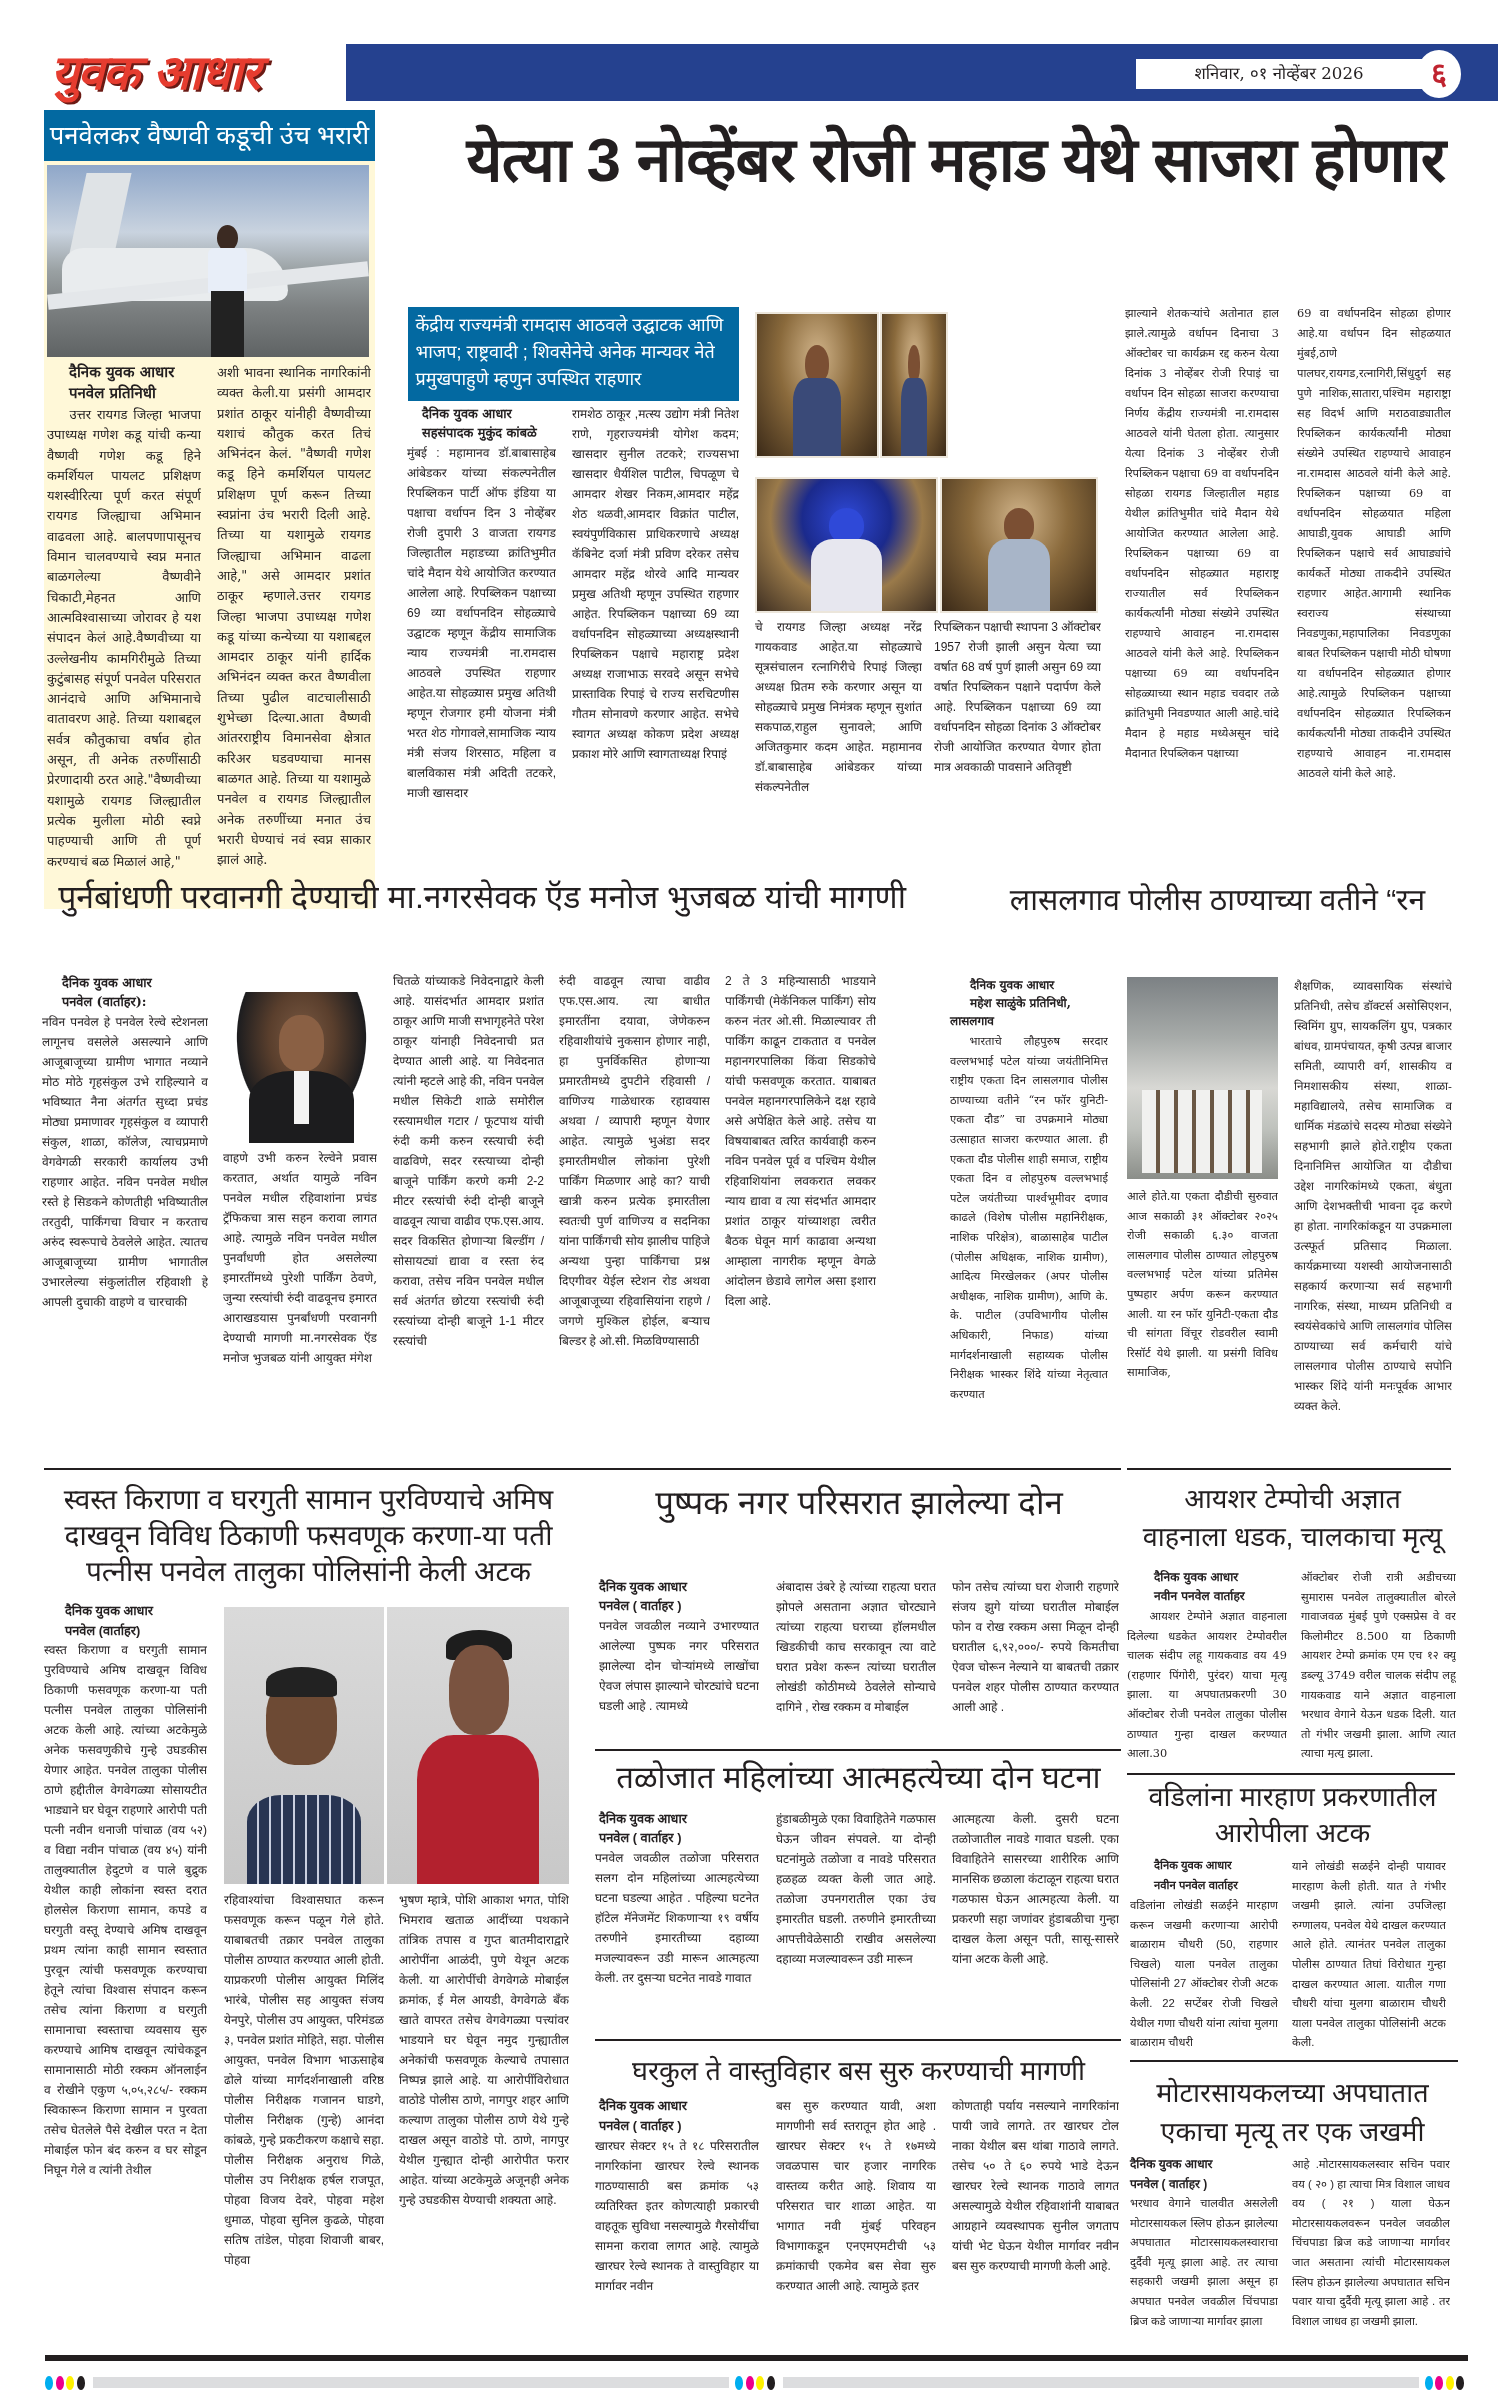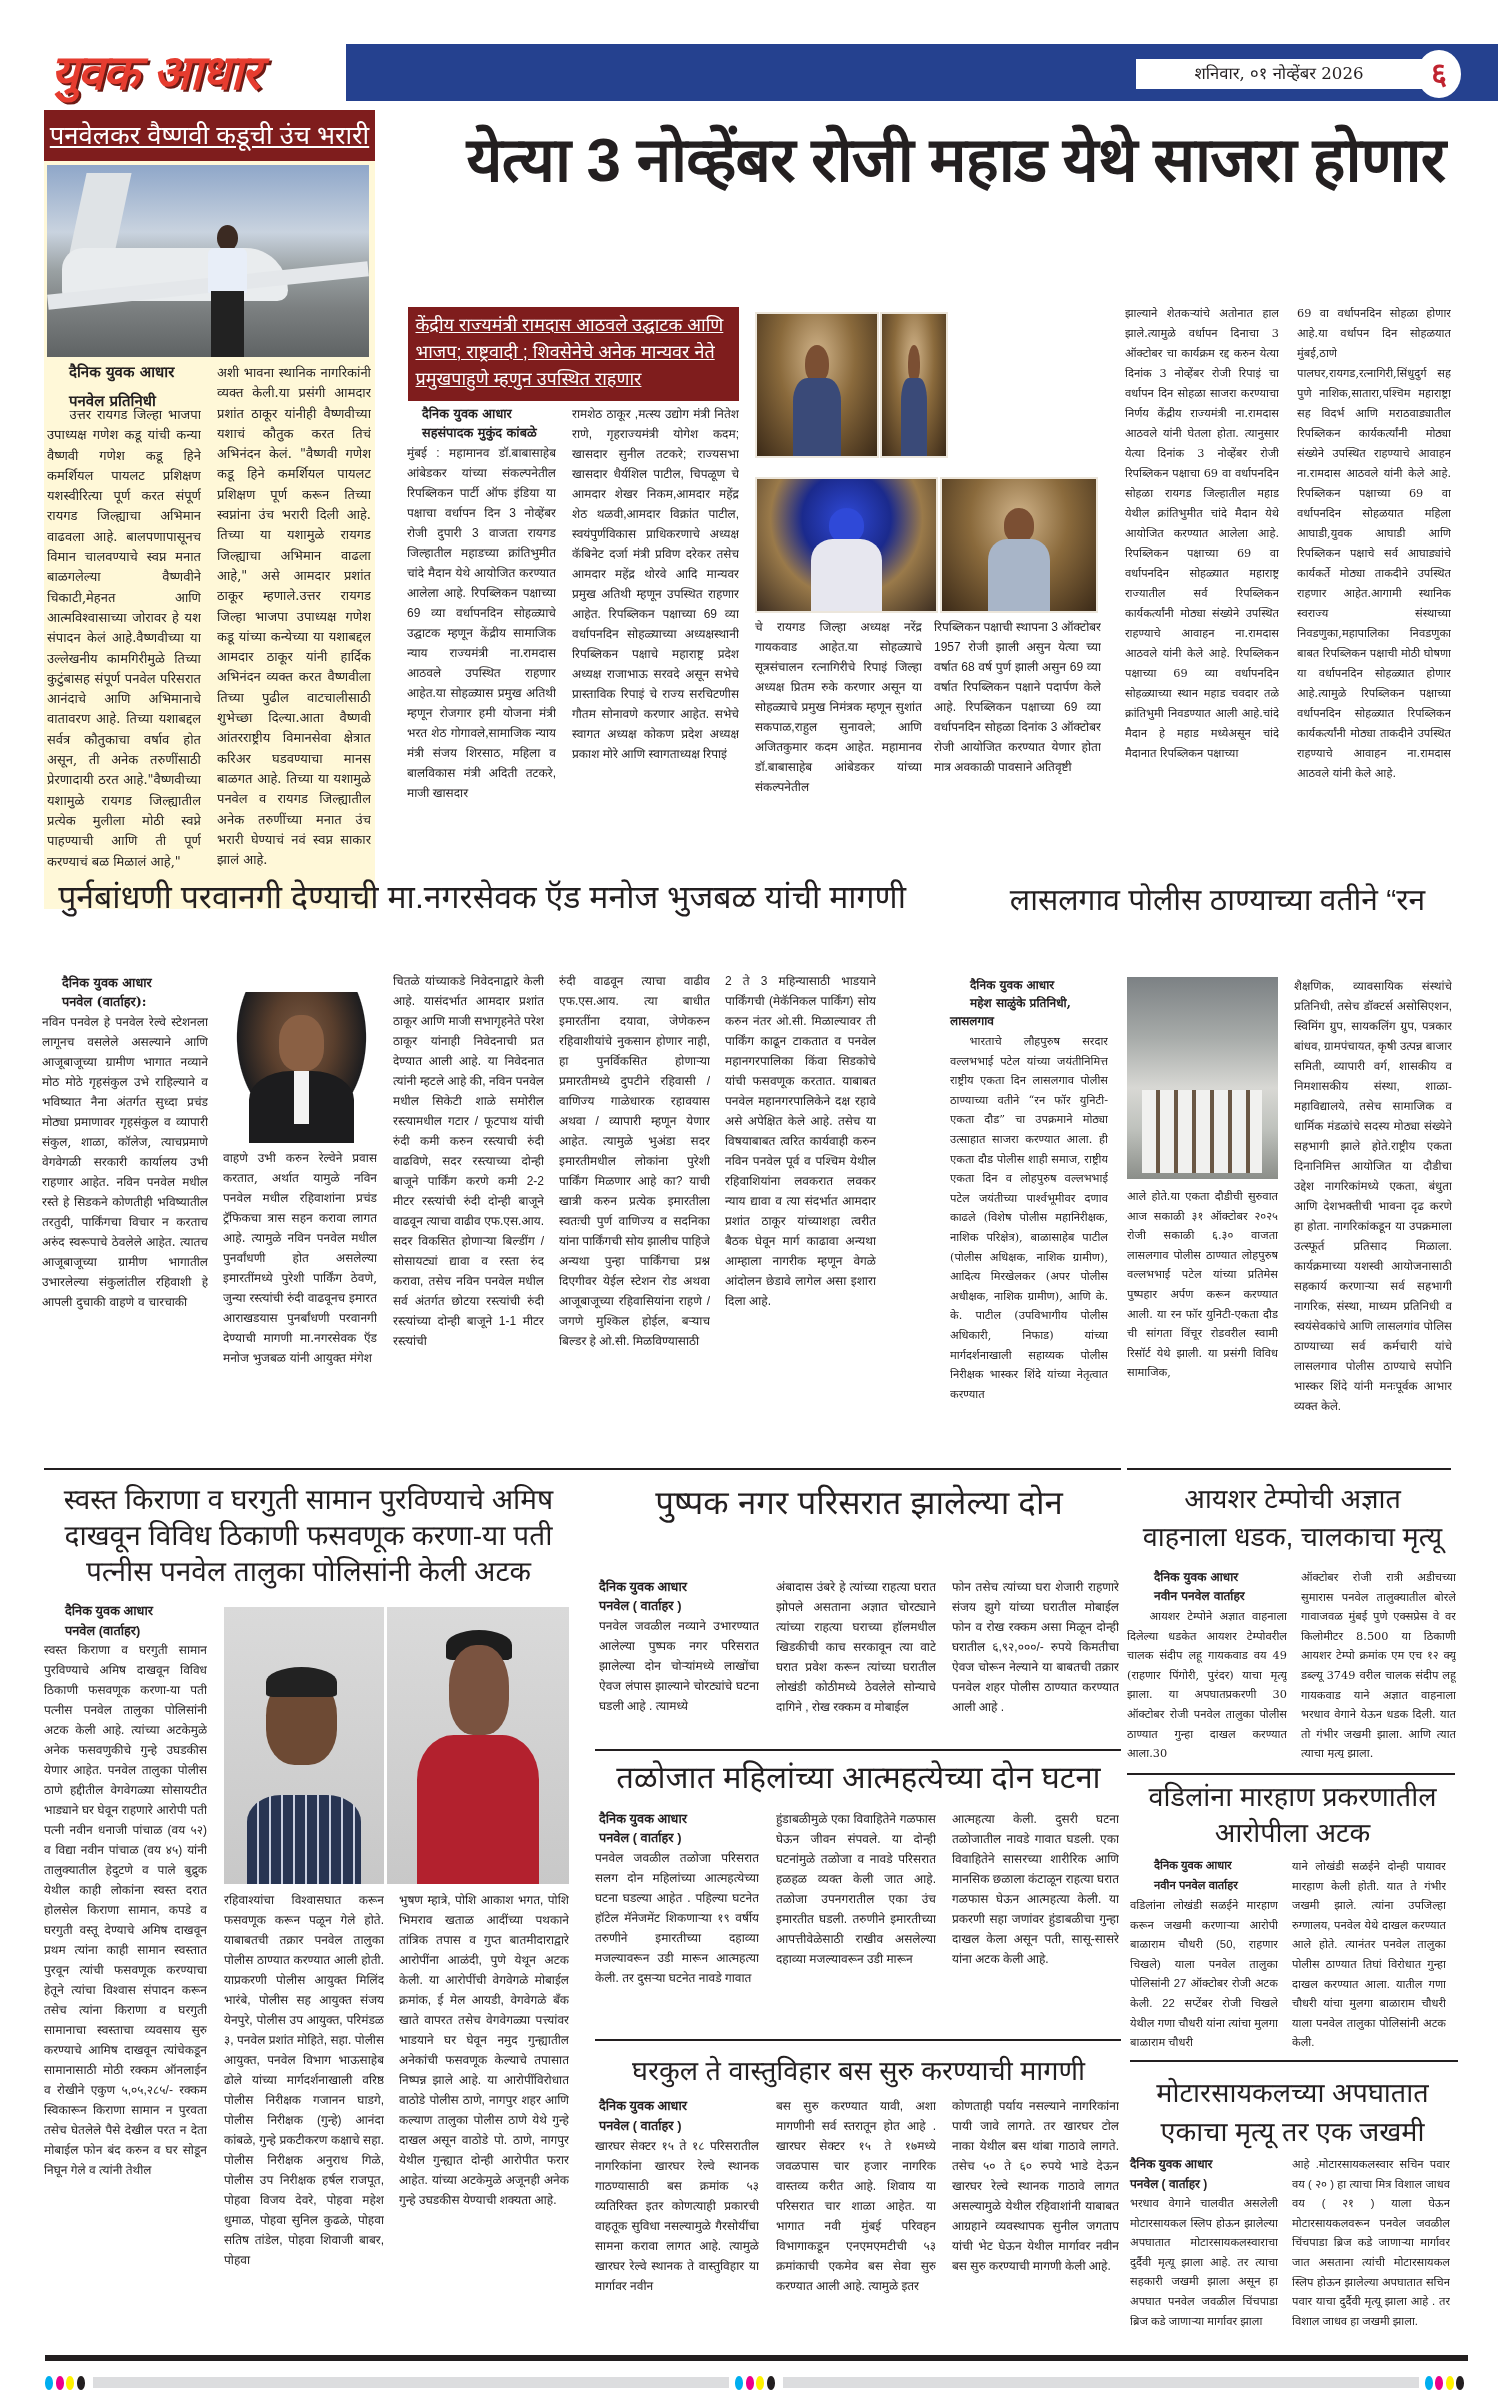--- a/index.html
+++ b/index.html
@@ -11,21 +11,21 @@
   .masthead { left: 45px; top: 44px; width: 1453px; height: 57px; background: #25418f; }
   .logo-box { left: 45px; top: 44px; width: 301px; height: 57px; background: #ffffff; }
   .logo-text { left: 51px; top: 42px; font-size: 48px; font-weight: bold; color: #e63c2f;
     font-family: "DejaVu Sans", sans-serif; letter-spacing: -1.5px; font-style: italic;
     text-shadow: 2.3px 2.3px 0 #6b1a14; line-height: 60px; }
   .date-box { left: 1136px; top: 59px; width: 294px; height: 30px; background: #ffffff; }
   .date-text { left: 1136px; top: 59px; width: 286px; height: 30px; font-size: 16.6px; line-height: 30px; text-align: center; color: #231f20; font-family: "DejaVu Serif", serif; }
   .page-badge { left: 1417px; top: 50px; width: 44px; height: 48px; background: #fff; border-radius: 50%; color: #c0232f; font-size: 30px; font-weight: bold; text-align: center; line-height: 48px; }
 
   
-  .red-head { background: #7f1d1d; color: #fff; font-family: "Liberation Sans", sans-serif; text-decoration: underline; }
+  .red-head { background: #0369a1; color: #fff; font-family: "Liberation Sans", sans-serif; }
   .kicker-red { left: 44px; top: 110px; width: 331px; height: 51px; font-size: 25.6px; line-height: 51px; text-align: center; }
 
   
   .feature-bg { left: 44px; top: 161px; width: 331px; height: 748px; background: #fff8d8; }
   .photo { background: linear-gradient(180deg, #8fa7c9 0%, #c9d3df 35%, #9aa1a3 55%, #7b7f80 75%, #5f6364 100%); }
   .photo-plane { left: 47px; top: 165px; width: 322px; height: 192px; }
   .plane-body { position:absolute; left: 15px; top: 83px; width: 226px; height: 53px; background:#e9ecee; border-radius: 30px 60px 15px 15px; }
   .plane-tail { position:absolute; left: 30px; top: 7.5px; width: 45px; height: 90px; background:#dfe3e6; transform: skewX(-12deg); }
   .plane-wing { position:absolute; left: 0px; top: 113px; width: 322px; height: 15px; background:#e4e7ea; transform: rotate(-6deg); }
   .pilot { position:absolute; left: 158px; top: 60px; width: 45px; height: 132px; }
@@ -76,21 +76,21 @@
   <div class="plane-tail"></div>
   <div class="plane-body"></div>
   <div class="plane-wing"></div>
   <div class="pilot">
     <div class="pilot-head"></div>
       <div class="pilot-shirt"></div>
       <div class="pilot-pants"></div>
   </div>
 </div>
 <div class="abs byline" style="left:69px; top:363px; font-size:15px; line-height:19.6px;">दैनिक युवक आधार</div>
-<div class="abs byline" style="left:69px; top:384px; font-size:15px; line-height:19.6px;margin-top:8px;">पनवेल प्रतिनिधी</div>
+<div class="abs byline" style="left:69px; top:384px; font-size:15px; line-height:19.6px;">पनवेल प्रतिनिधी</div>
 <div class="abs body-text" style="left:47px; top:405px; width:154px; height:497px; text-indent:22.6px;">उत्तर रायगड जिल्हा भाजपा उपाध्यक्ष गणेश कडू यांची कन्या वैष्णवी गणेश कडू हिने कमर्शियल पायलट प्रशिक्षण यशस्वीरित्या पूर्ण करत संपूर्ण रायगड जिल्ह्याचा अभिमान वाढवला आहे. बालपणापासूनच विमान चालवण्याचे स्वप्न मनात बाळगलेल्या वैष्णवीने चिकाटी,मेहनत आणि आत्मविश्वासाच्या जोरावर हे यश संपादन केलं आहे.वैष्णवीच्या या उल्लेखनीय कामगिरीमुळे तिच्या कुटुंबासह संपूर्ण पनवेल परिसरात आनंदाचे आणि अभिमानाचे वातावरण आहे. तिच्या यशाबद्दल सर्वत्र कौतुकाचा वर्षाव होत असून, ती अनेक तरुणींसाठी प्रेरणादायी ठरत आहे."वैष्णवीच्या यशामुळे रायगड जिल्ह्यातील प्रत्येक मुलीला मोठी स्वप्ने पाहण्याची आणि ती पूर्ण करण्याचं बळ मिळालं आहे,"</div>
 <div class="abs body-text" style="left:217px; top:363px; width:154px; height:539px;">अशी भावना स्थानिक नागरिकांनी व्यक्त केली.या प्रसंगी आमदार प्रशांत ठाकूर यांनीही वैष्णवीच्या यशाचं कौतुक करत तिचं अभिनंदन केलं. "वैष्णवी गणेश कडू हिने कमर्शियल पायलट प्रशिक्षण पूर्ण करून तिच्या स्वप्नांना उंच भरारी दिली आहे. तिच्या या यशामुळे रायगड जिल्ह्याचा अभिमान वाढला आहे," असे आमदार प्रशांत ठाकूर म्हणाले.उत्तर रायगड जिल्हा भाजपा उपाध्यक्ष गणेश कडू यांच्या कन्येच्या या यशाबद्दल आमदार ठाकूर यांनी हार्दिक अभिनंदन व्यक्त करत वैष्णवीला तिच्या पुढील वाटचालीसाठी शुभेच्छा दिल्या.आता वैष्णवी आंतरराष्ट्रीय विमानसेवा क्षेत्रात करिअर घडवण्याचा मानस बाळगत आहे. तिच्या या यशामुळे पनवेल व रायगड जिल्ह्यातील अनेक तरुणींच्या मनात उंच भरारी घेण्याचं नवं स्वप्न साकार झालं आहे.</div>
 
 <div class="abs main-headline">
   <div>येत्या 3 नोव्हेंबर रोजी महाड येथे साजरा होणार</div>
 </div>
 <div class="abs red-head sub-red">केंद्रीय राज्यमंत्री रामदास आठवले उद्घाटक आणि भाजप; राष्ट्रवादी ; शिवसेनेचे अनेक मान्यवर नेते प्रमुखपाहुणे म्हणुन उपस्थित राहणार</div>
 
 <div class="abs byline" style="left:422px; top:404px; font-size:12.8px;">दैनिक युवक आधार</div>
 <div class="abs byline" style="left:422px; top:423px; font-size:12.8px;">सहसंपादक मुकुंद कांबळे</div>

